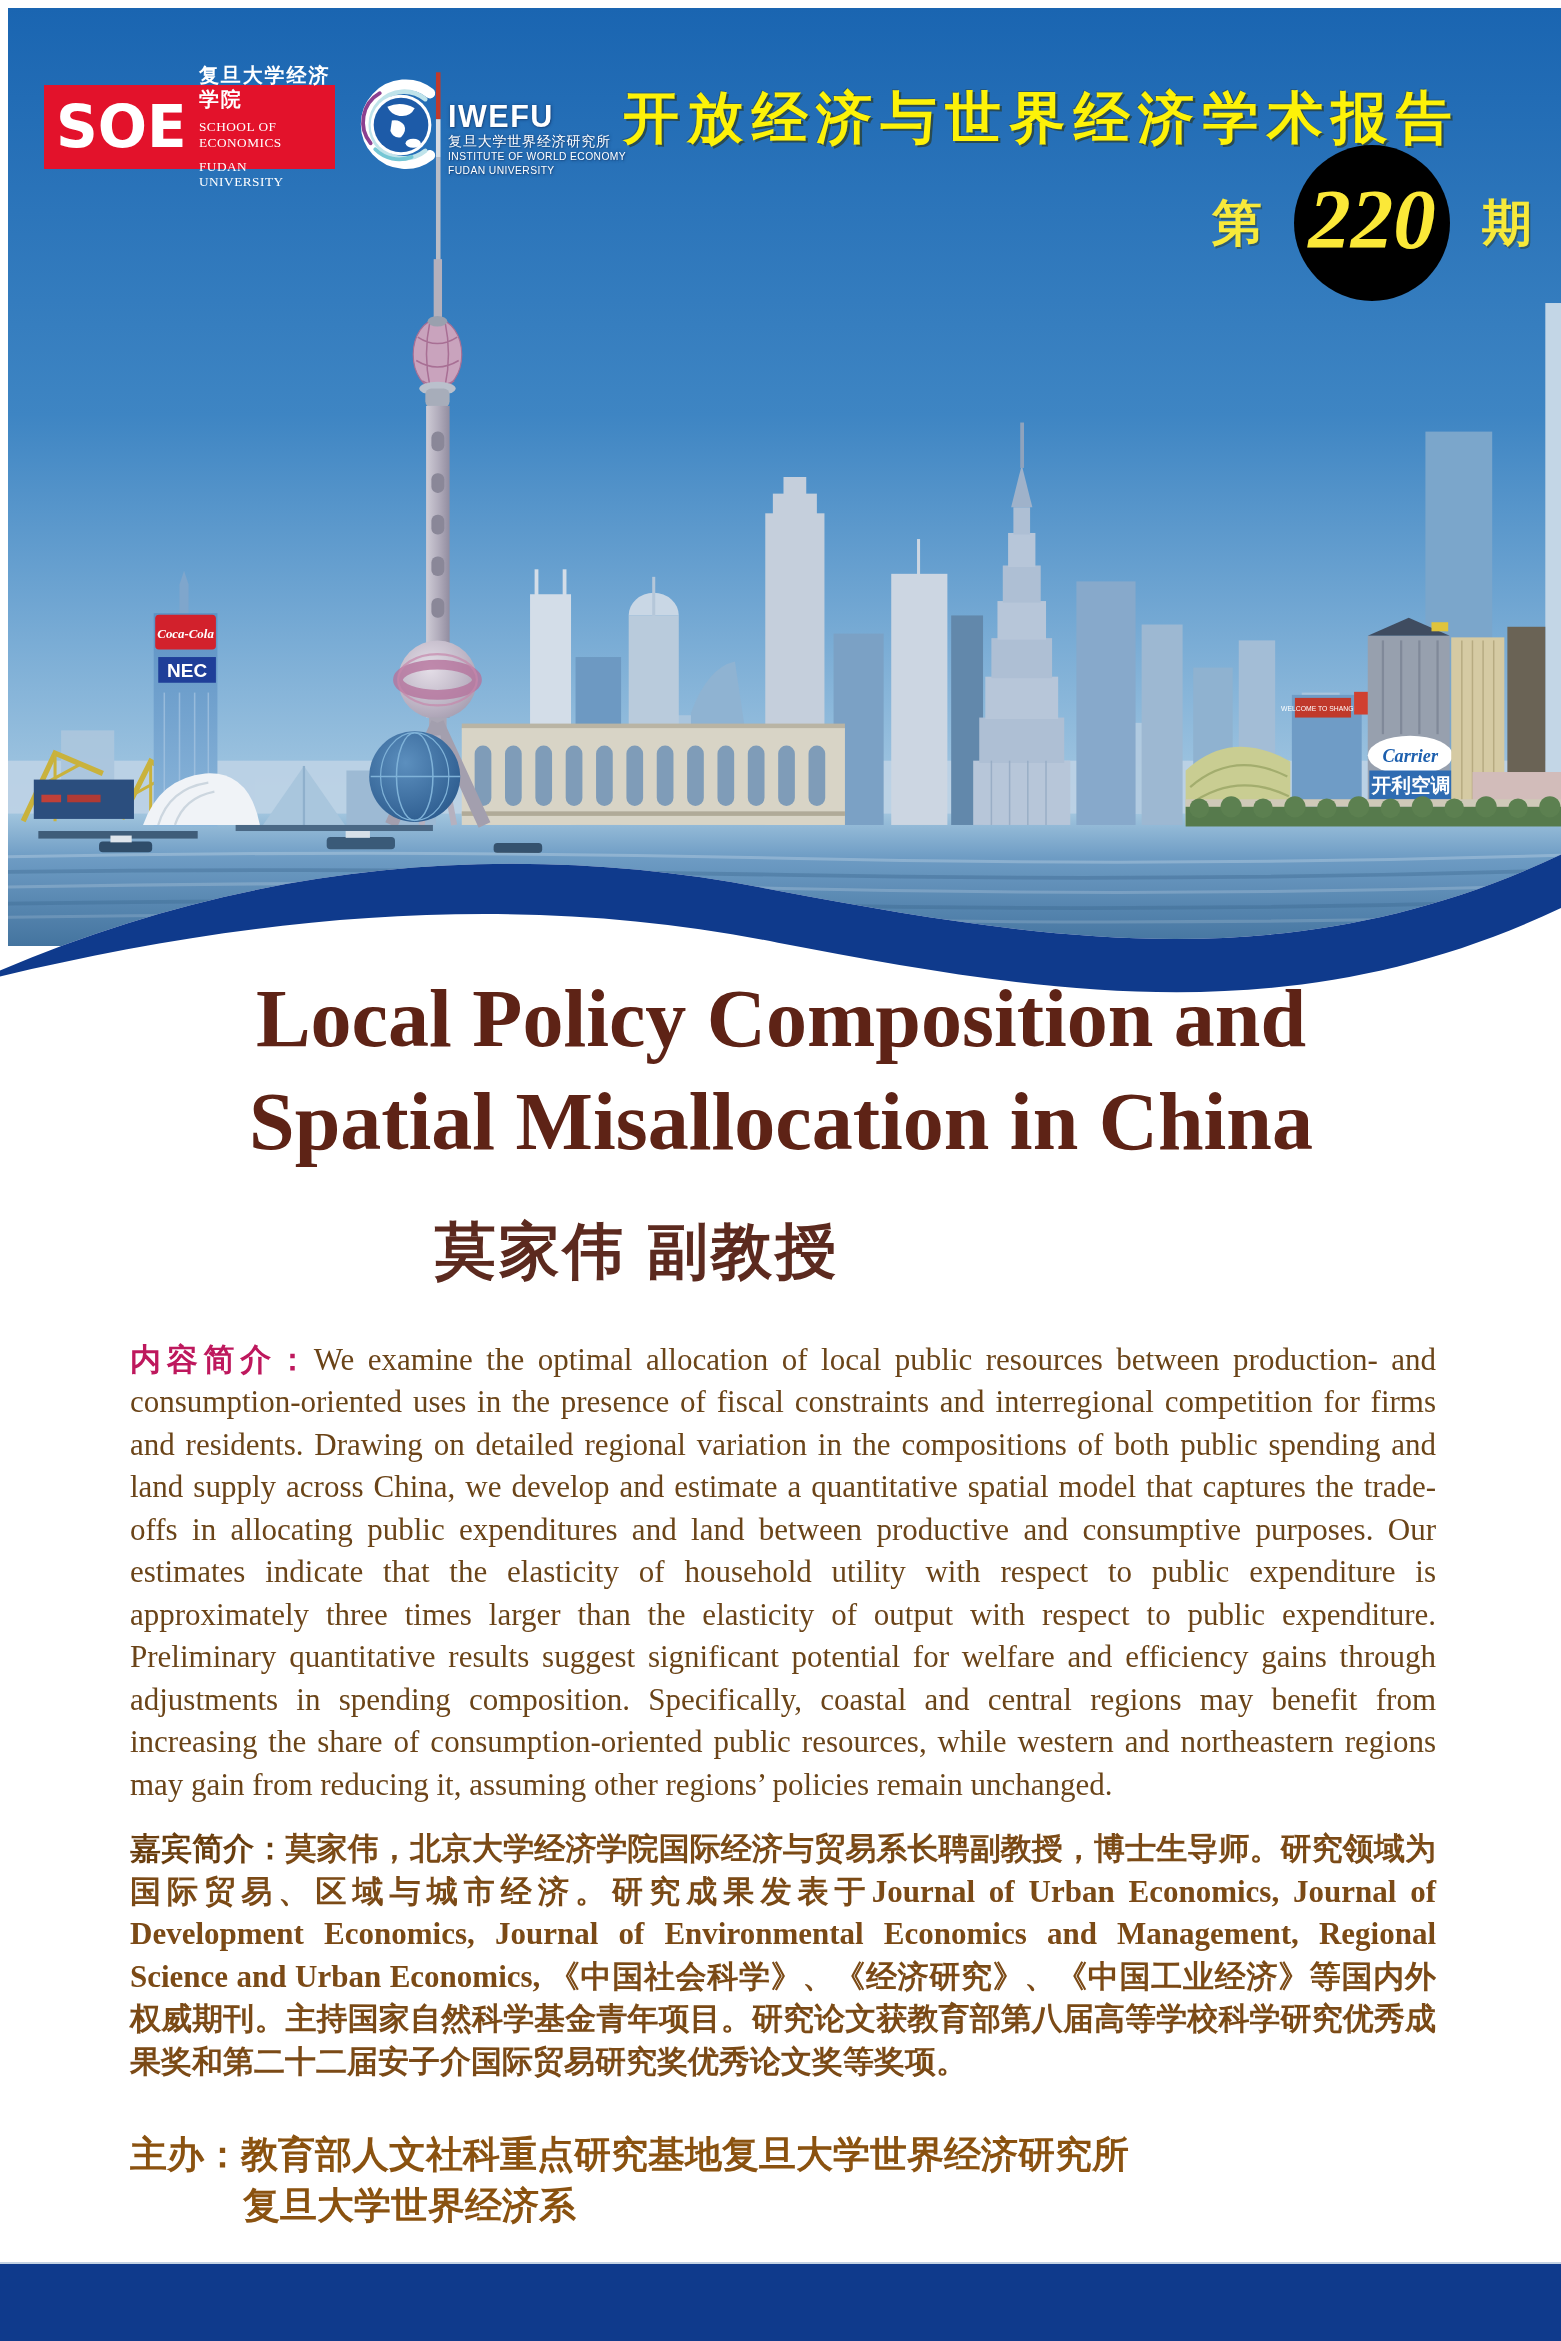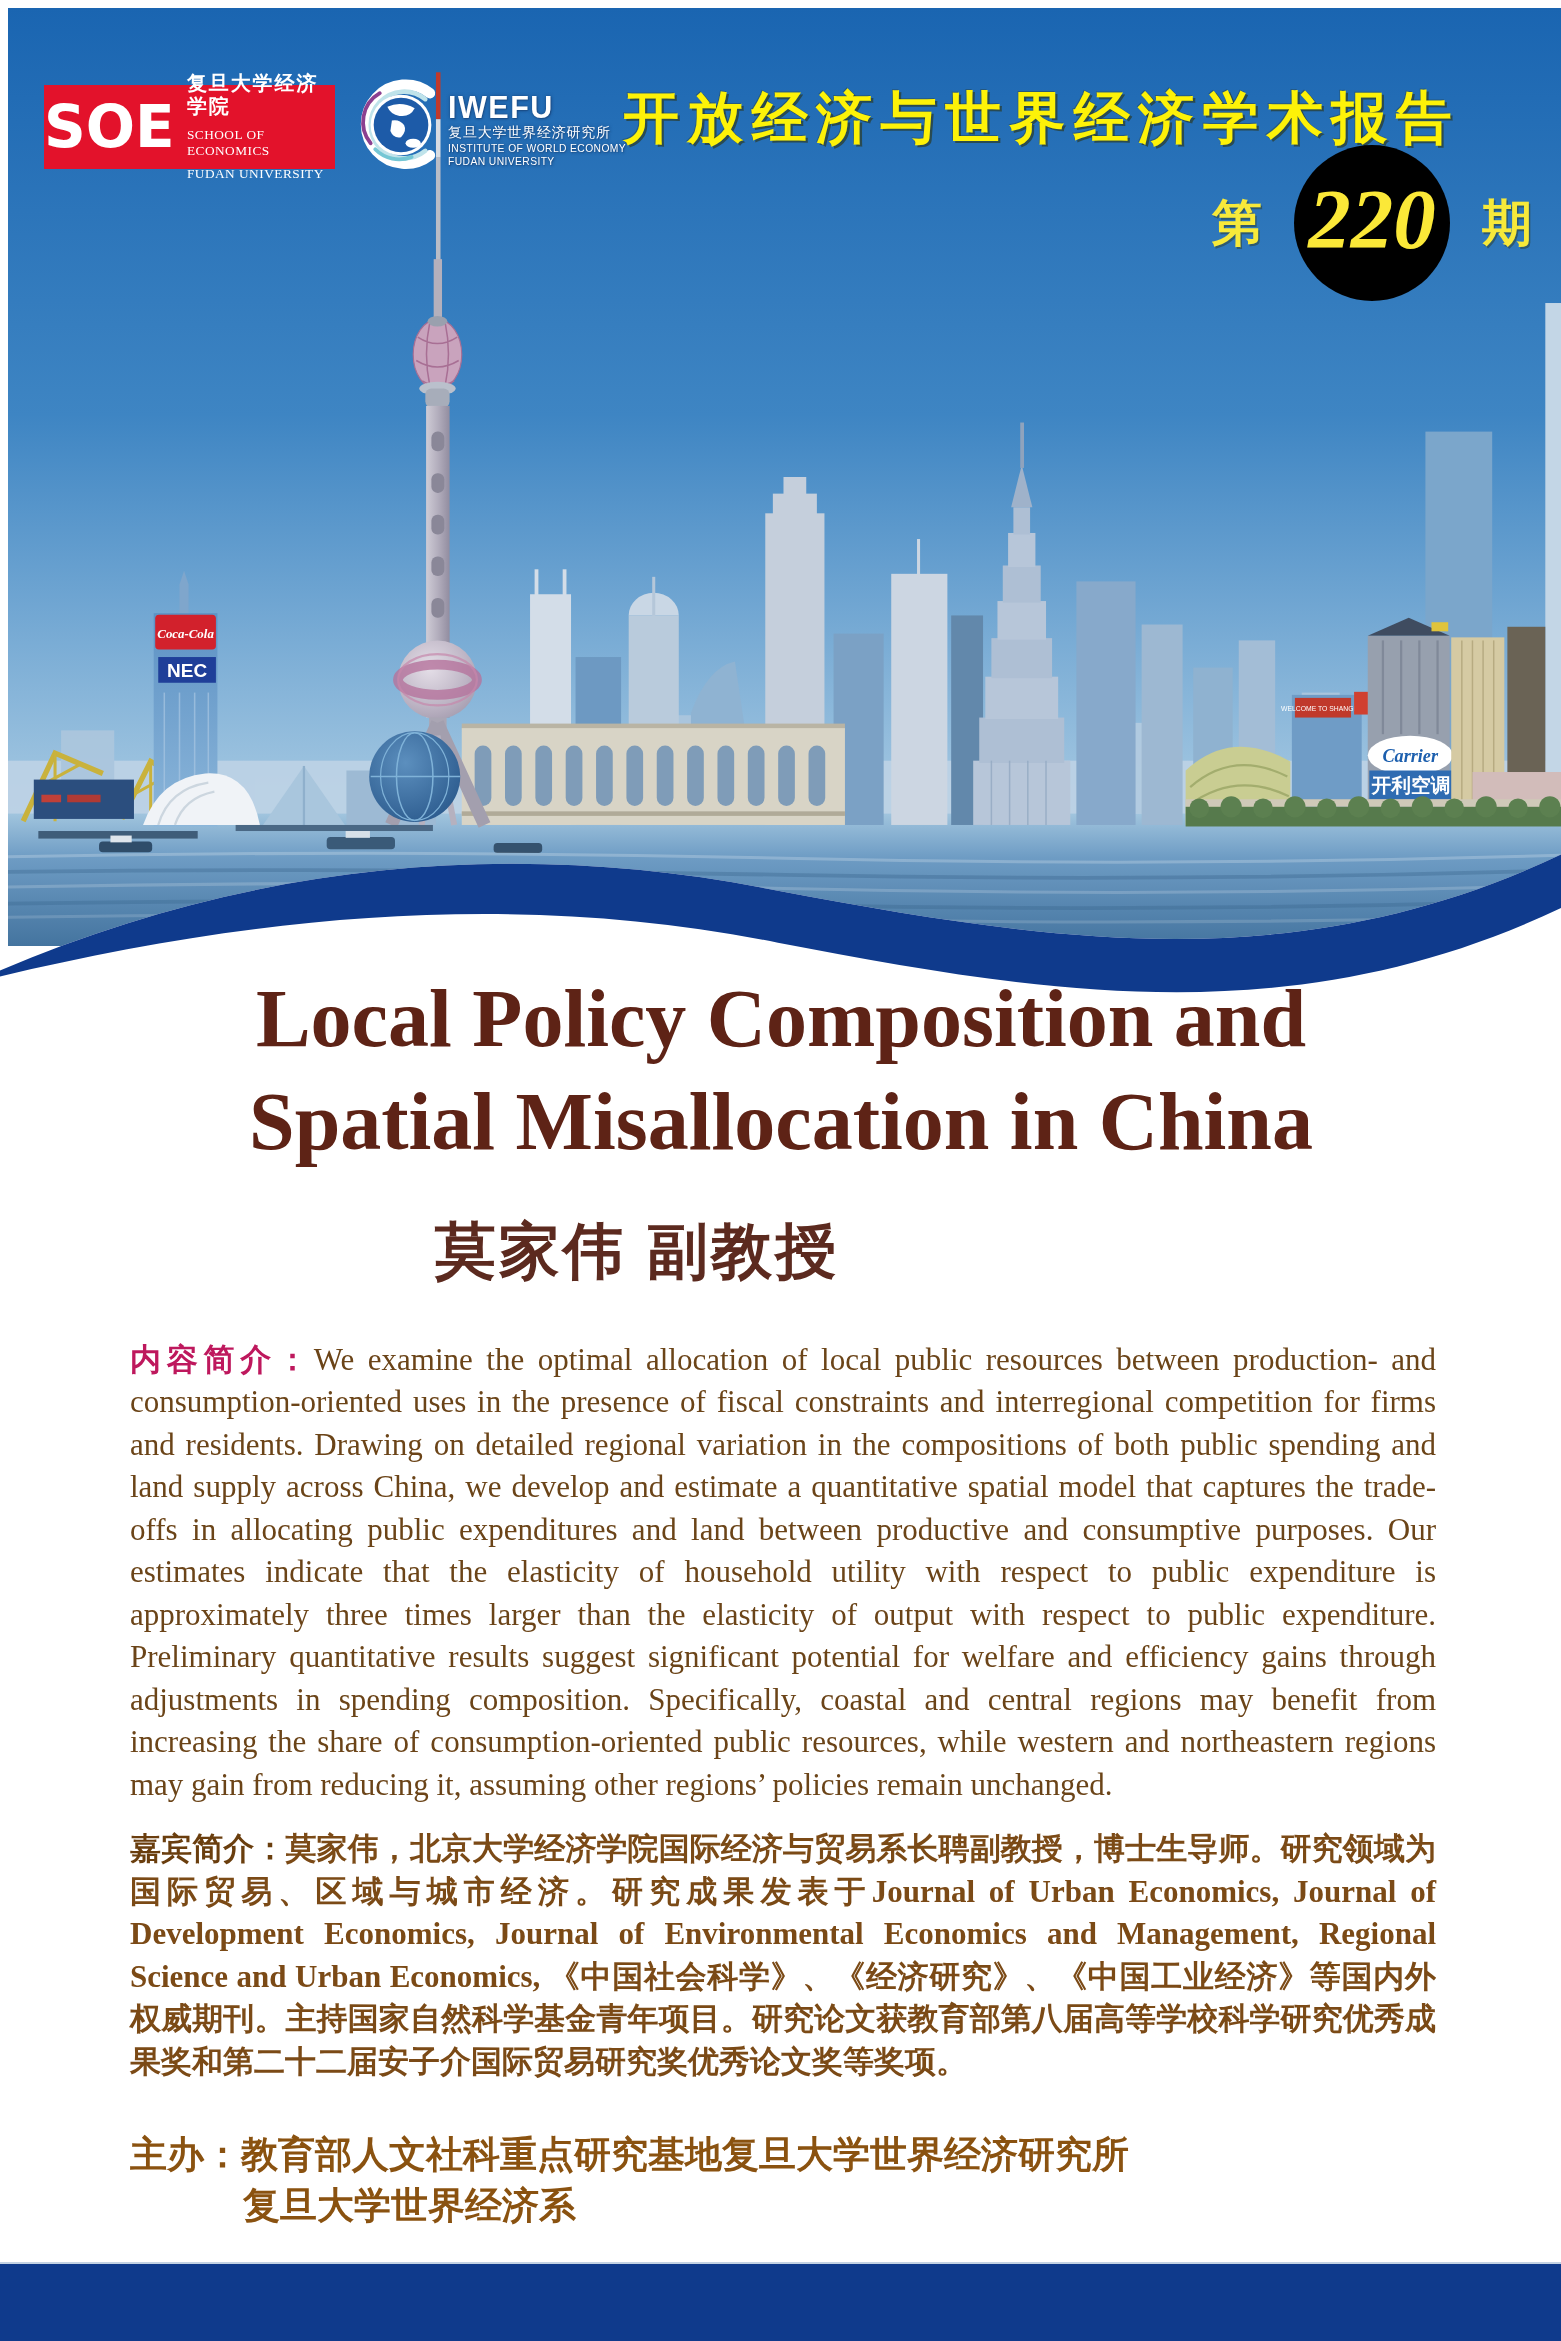--- a/index.html
+++ b/index.html
@@ -6,25 +6,25 @@
   .poster{position:relative;width:1562px;height:2342px;background:#ffffff;overflow:hidden;
           font-family:"Liberation Sans","DejaVu Sans",sans-serif;}
   
   .photo{position:absolute;left:7.6px;top:7.6px;width:1554px;height:938px;}
   .photo svg{width:100%;height:100%;display:block;}
   .wave{position:absolute;left:0;top:793px;width:1562px;height:275px;pointer-events:none;}
   
   .soe{position:absolute;left:44px;top:85px;width:291px;height:84px;background:#e3122b;
        display:flex;align-items:center;justify-content:center;gap:12.2px;color:#fff;}
   .soe-acronym{font-size:58px;font-weight:bold;letter-spacing:0px;line-height:1;
-       font-family:"DejaVu Sans","Liberation Sans",sans-serif;}
+       font-family:"DejaVu Sans","Liberation Sans",sans-serif;margin-left:12px;}
   .soe-col{display:flex;flex-direction:column;line-height:1.18;gap:8px;}
   .soe-cn{font-size:20px;font-weight:bold;letter-spacing:1.9px;font-family:"Liberation Serif","DejaVu Serif",serif;}
   .soe-en{font-size:13.3px;font-family:"Liberation Serif","DejaVu Serif",serif;letter-spacing:0.5px;}
-  .iwefu{position:absolute;left:357px;top:73px;display:flex;align-items:flex-start;gap:6.1px;color:#fff;}
+  .iwefu{position:absolute;left:357px;top:73px;display:flex;align-items:flex-end;gap:6.1px;color:#fff;}
   .iwefu-globe{width:85px;height:104px;}
   .iwefu-col{display:flex;flex-direction:column;margin-top:18.3px;line-height:1.3;
        text-shadow:0 0 3.8px rgba(25,70,125,.9),0.8px 0.8px 1.5px rgba(25,70,125,.8);}
   .iwefu-acronym{font-size:30.5px;font-weight:bold;letter-spacing:1.5px;line-height:1.05;}
   .iwefu-cn{font-size:14px;font-weight:normal;letter-spacing:0.8px;}
   .iwefu-en{font-size:10.3px;letter-spacing:0.4px;}
   .series-title{position:absolute;left:618px;top:81px;width:847px;text-align:center;
        font-size:56px;font-weight:bold;font-family:"Liberation Serif","DejaVu Serif",serif;
        color:#fdf208;letter-spacing:8.4px;white-space:nowrap;
        text-shadow:2.3px 2.3px 0 rgba(45,45,0,.55),-0.8px -0.8px 0 rgba(45,45,0,.3);}

